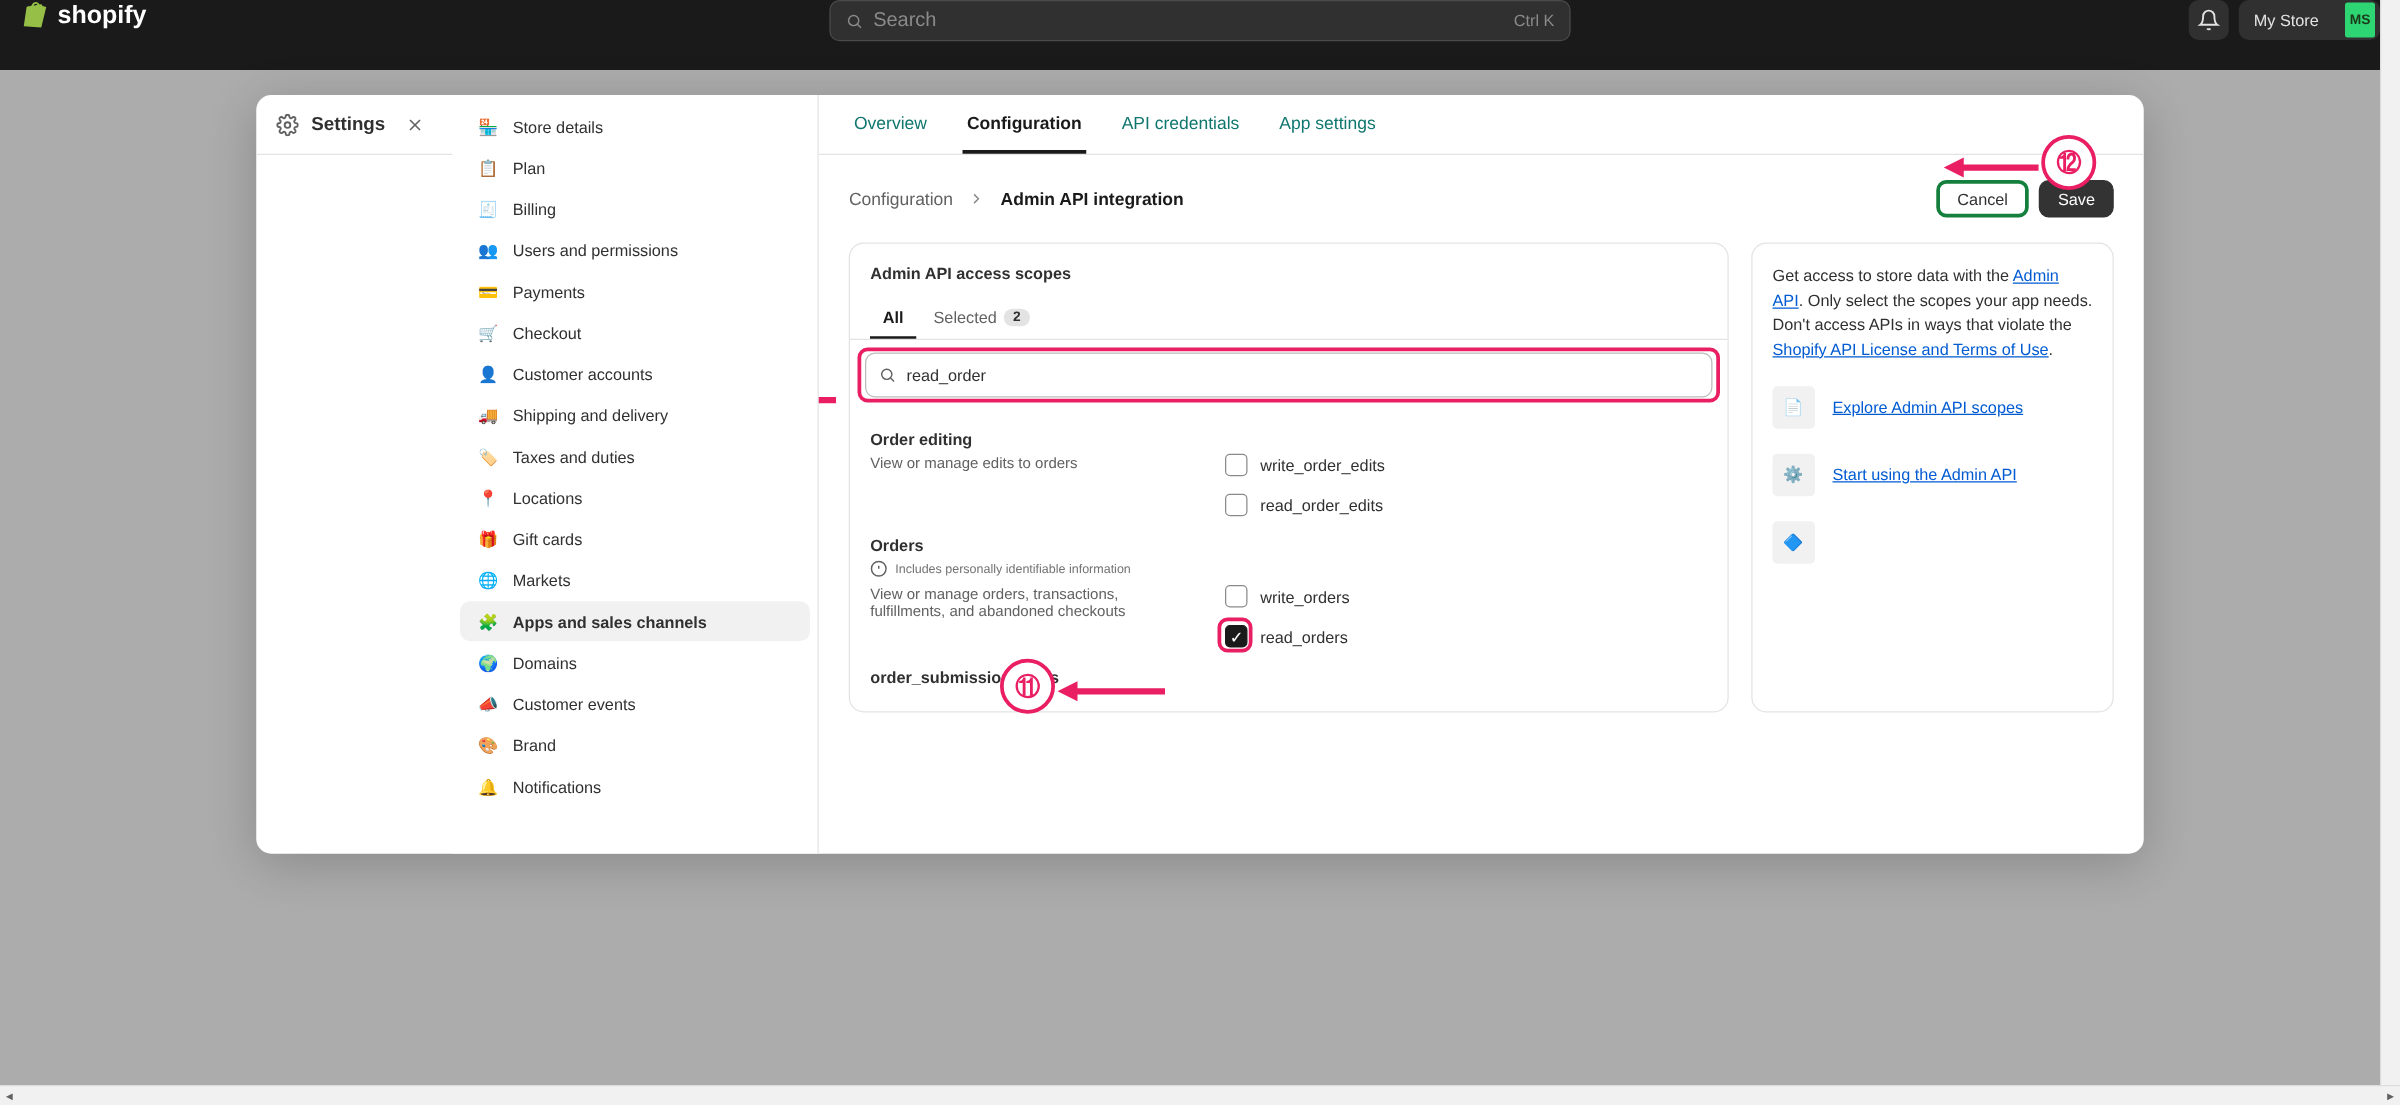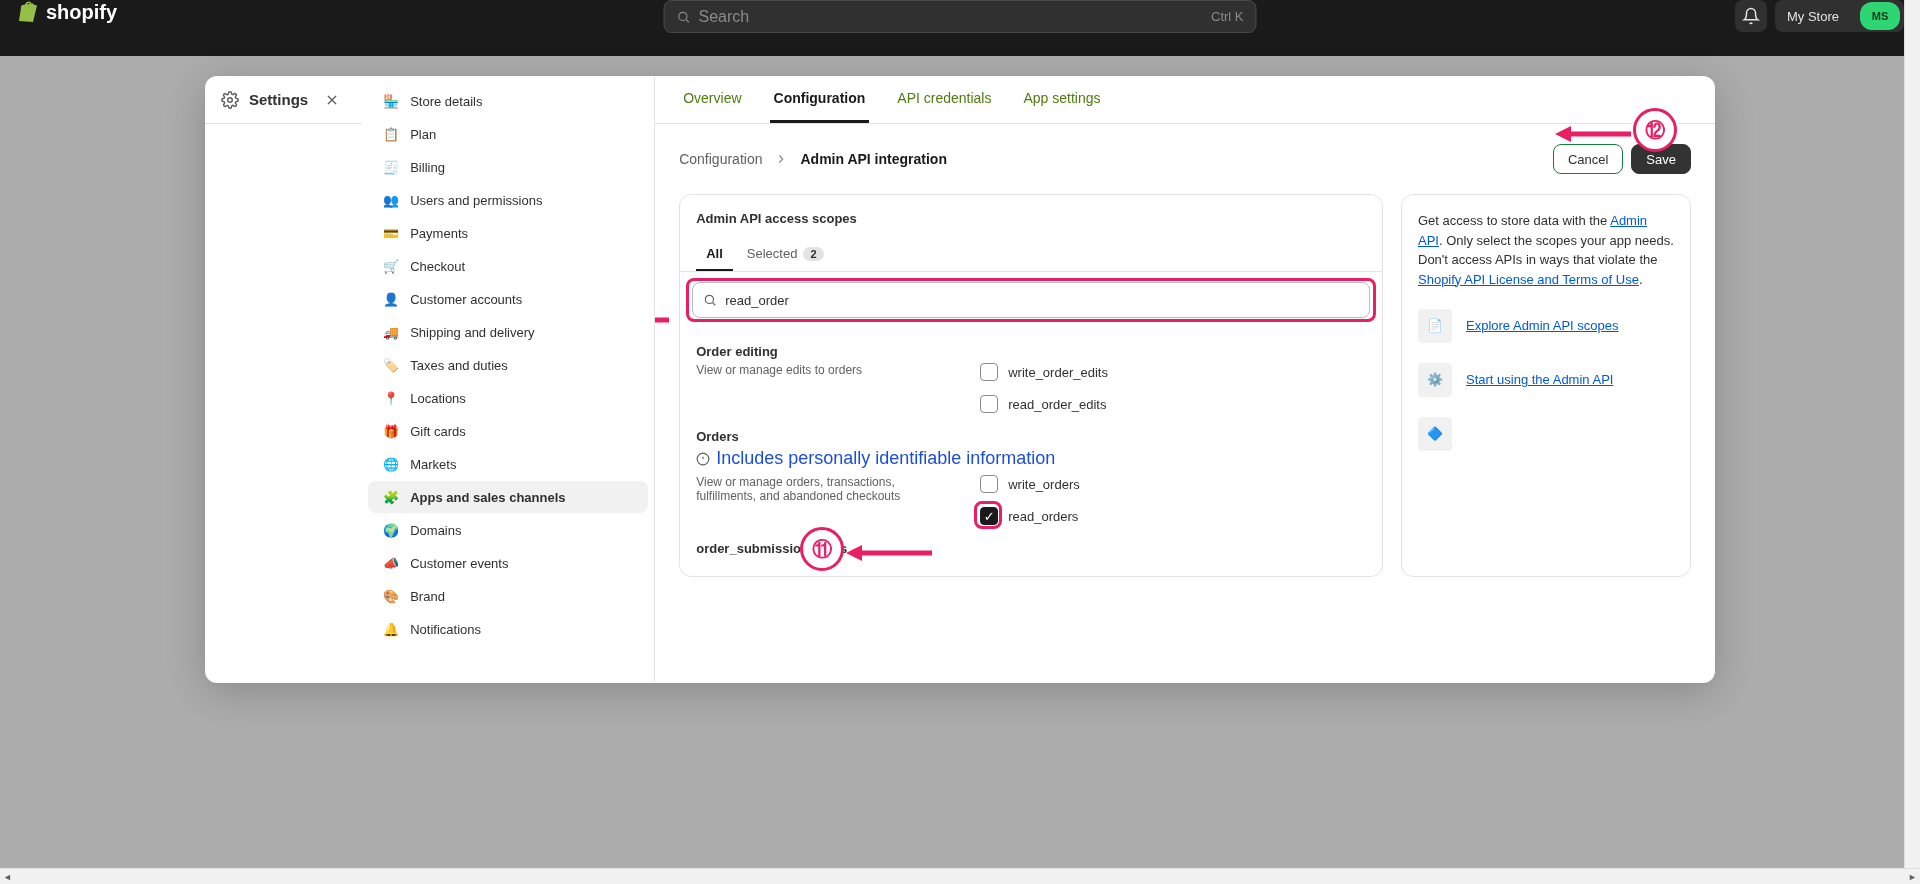--- a/index.html
+++ b/index.html
@@ -8,21 +8,21 @@
 
 .topbar { height: 56px; background: #1a1a1a; display: flex; align-items: flex-start; padding: 0 16px; gap: 16px; position: relative; }
 .logo { display: flex; align-items: center; gap: 6px; color: #fff; font-weight: 600; font-size: 20px; }
 .logo svg { width: 24px; height: 24px; }
 .search-wrap { position: absolute; left: 50%; transform: translateX(-50%); }
 .search { width: 593px; height: 33px; background: #303030; border: 1px solid #4a4a4a; border-radius: 8px; display: flex; align-items: center; padding: 0 12px; color: #8a8a8a; gap: 8px; }
 .search-kbd { margin-left: auto; font-size: 13px; }
 .top-right { margin-left: auto; display: flex; align-items: center; gap: 8px; }
 .bell { width: 32px; height: 32px; background: #303030; border-radius: 8px; display: flex; align-items: center; justify-content: center; color: #e3e3e3; }
 .store-btn { height: 32px; background: #303030; border-radius: 8px; display: flex; align-items: center; padding: 0 4px 0 12px; gap: 21px; color: #e3e3e3; font-size: 13px; }
-.avatar { width: 40px; height: 28px; background: #2ed573; border-radius: 12px; display: flex; align-items: center; justify-content: center; color: #1a3a1a; font-size: 11px; font-weight: 600; }
+.avatar { width: 24px; height: 28px; background: #2ed573; border-radius: 2px; display: flex; align-items: center; justify-content: center; color: #1a3a1a; font-size: 11px; font-weight: 600; }
 
 
 .admin-bg { position: absolute; top: 56px; left: 0; right: 0; bottom: 0; background: #f7f7f7; }
 
 
 .overlay { position: absolute; top: 56px; left: 0; right: 0; bottom: 0; background: rgba(0,0,0,0.3); display: flex; justify-content: center; align-items: flex-start; }
 .modal { width: 1510px; height: 607px; margin-top: 20px; background: #fff; border-radius: 12px; display: flex; flex-direction: row; overflow: hidden; box-shadow: 0 8px 40px rgba(0,0,0,0.2); }
 .modal-header { height: 48px; display: flex; align-items: center; padding: 0 16px; border-bottom: 1px solid #e3e3e3; gap: 10px; }
 .modal-header .title { font-size: 15px; font-weight: 600; color: #303030; }
 .close-btn { margin-left: auto; width: 28px; height: 28px; display: flex; align-items: center; justify-content: center; border-radius: 6px; color: #616161; cursor: pointer; }
@@ -30,46 +30,46 @@
 
 
 .sidebar { width: 293px; background: #fff; border-right: 1px solid #e3e3e3; overflow-y: auto; padding: 8px 6px; }
 .side-item { display: flex; align-items: center; gap: 10px; height: 32px; padding: 0 14px; border-radius: 8px; color: #303030; font-size: 13px; cursor: pointer; margin: 1px 0; }
 .side-item.active { background: #f1f1f1; font-weight: 600; }
 .side-icon { width: 18px; height: 18px; color: #616161; display: flex; align-items: center; justify-content: center; }
 
 
 .main { flex: 1; overflow-y: auto; position: relative; }
 .tabs { display: flex; gap: 24px; padding: 0 24px; border-bottom: 1px solid #e3e3e3; }
-.tab { padding: 14px 4px; font-size: 14px; color: #4d7c0f; border-bottom: 3px solid transparent; cursor: pointer; }
+.tab { padding: 14px 4px; font-size: 14px; color: #0f766e; border-bottom: 3px solid transparent; cursor: pointer; }
 .tab.active { color: #1a1a1a; font-weight: 600; border-bottom-color: #1a1a1a; }
 .page-hdr { display: flex; align-items: center; padding: 20px 24px; gap: 12px; }
 .breadcrumb { font-size: 14px; color: #616161; }
 .breadcrumb-curr { font-size: 14px; font-weight: 600; color: #1a1a1a; }
 .hdr-actions { margin-left: auto; display: flex; gap: 8px; }
 .btn { height: 30px; padding: 0 14px; border-radius: 8px; font-size: 13px; display: flex; align-items: center; cursor: pointer; }
-.btn-secondary { background: #fff; border: 1px solid #15803d; color: #303030; }
+.btn-secondary { background: #fff; border: 3px solid #15803d; color: #303030; }
 .btn-primary { background: #333; color: #fff; border: 1px solid #333; }
 
 .content { display: flex; gap: 18px; padding: 0 24px 24px; }
 .card { background: #fff; border: 1px solid #e3e3e3; border-radius: 12px; }
 .card-main { flex: 1; min-width: 0; }
 .card-title { font-size: 13px; font-weight: 600; padding: 16px 16px 12px; color: #303030; }
 .subtabs { display: flex; gap: 4px; padding: 0 16px; border-bottom: 1px solid #e3e3e3; }
 .subtab { padding: 8px 10px; font-size: 13px; color: #616161; border-bottom: 2px solid transparent; display: flex; align-items: center; gap: 6px; cursor: pointer; }
 .subtab.active { color: #1a1a1a; font-weight: 600; border-bottom-color: #1a1a1a; }
 .badge { background: #e3e3e3; border-radius: 10px; padding: 1px 7px; font-size: 11px; font-weight: 600; color: #303030; }
 
 .search-scope-wrap { padding: 10px 12px; }
 .search-scope { display: flex; align-items: center; gap: 8px; height: 36px; border: 1px solid #bbb; border-radius: 8px; padding: 0 10px; }
 .search-scope input { border: none; outline: none; flex: 1; font-size: 13px; color: #303030; }
 
 .scope-list { padding: 4px 16px 16px; overflow-y: auto; max-height: 260px; }
 .grp-title { font-size: 13px; font-weight: 600; color: #303030; margin-top: 12px; margin-bottom: 4px; }
-.warn-row { display: flex; align-items: center; gap: 6px; font-size: 18px; color: #1d4ed8; margin: 4px 0 6px; }
+.warn-row { display: flex; align-items: center; gap: 6px; font-size: 10px; color: #737373; margin: 4px 0 6px; }
 .scope-row { display: flex; align-items: flex-start; gap: 24px; margin: 4px 0 16px; }
 .scope-row .left { width: 260px; font-size: 12px; color: #616161; }
 .scope-opts { display: flex; flex-direction: column; gap: 14px; }
 .chk { display: flex; align-items: center; gap: 10px; font-size: 13px; font-family: ui-monospace, 'SF Mono', monospace; color: #303030; }
 .box { width: 18px; height: 18px; border: 1px solid #8a8a8a; border-radius: 4px; display: flex; align-items: center; justify-content: center; }
 .box.checked { background: #1a1a1a; border-color: #1a1a1a; color: #fff; }
 
 .card-side { width: 290px; padding: 16px; font-size: 13px; color: #303030; line-height: 1.5; }
 .card-side a { color: #005bd3; text-decoration: underline; }
 .res { display: flex; align-items: center; gap: 14px; margin-top: 20px; }

